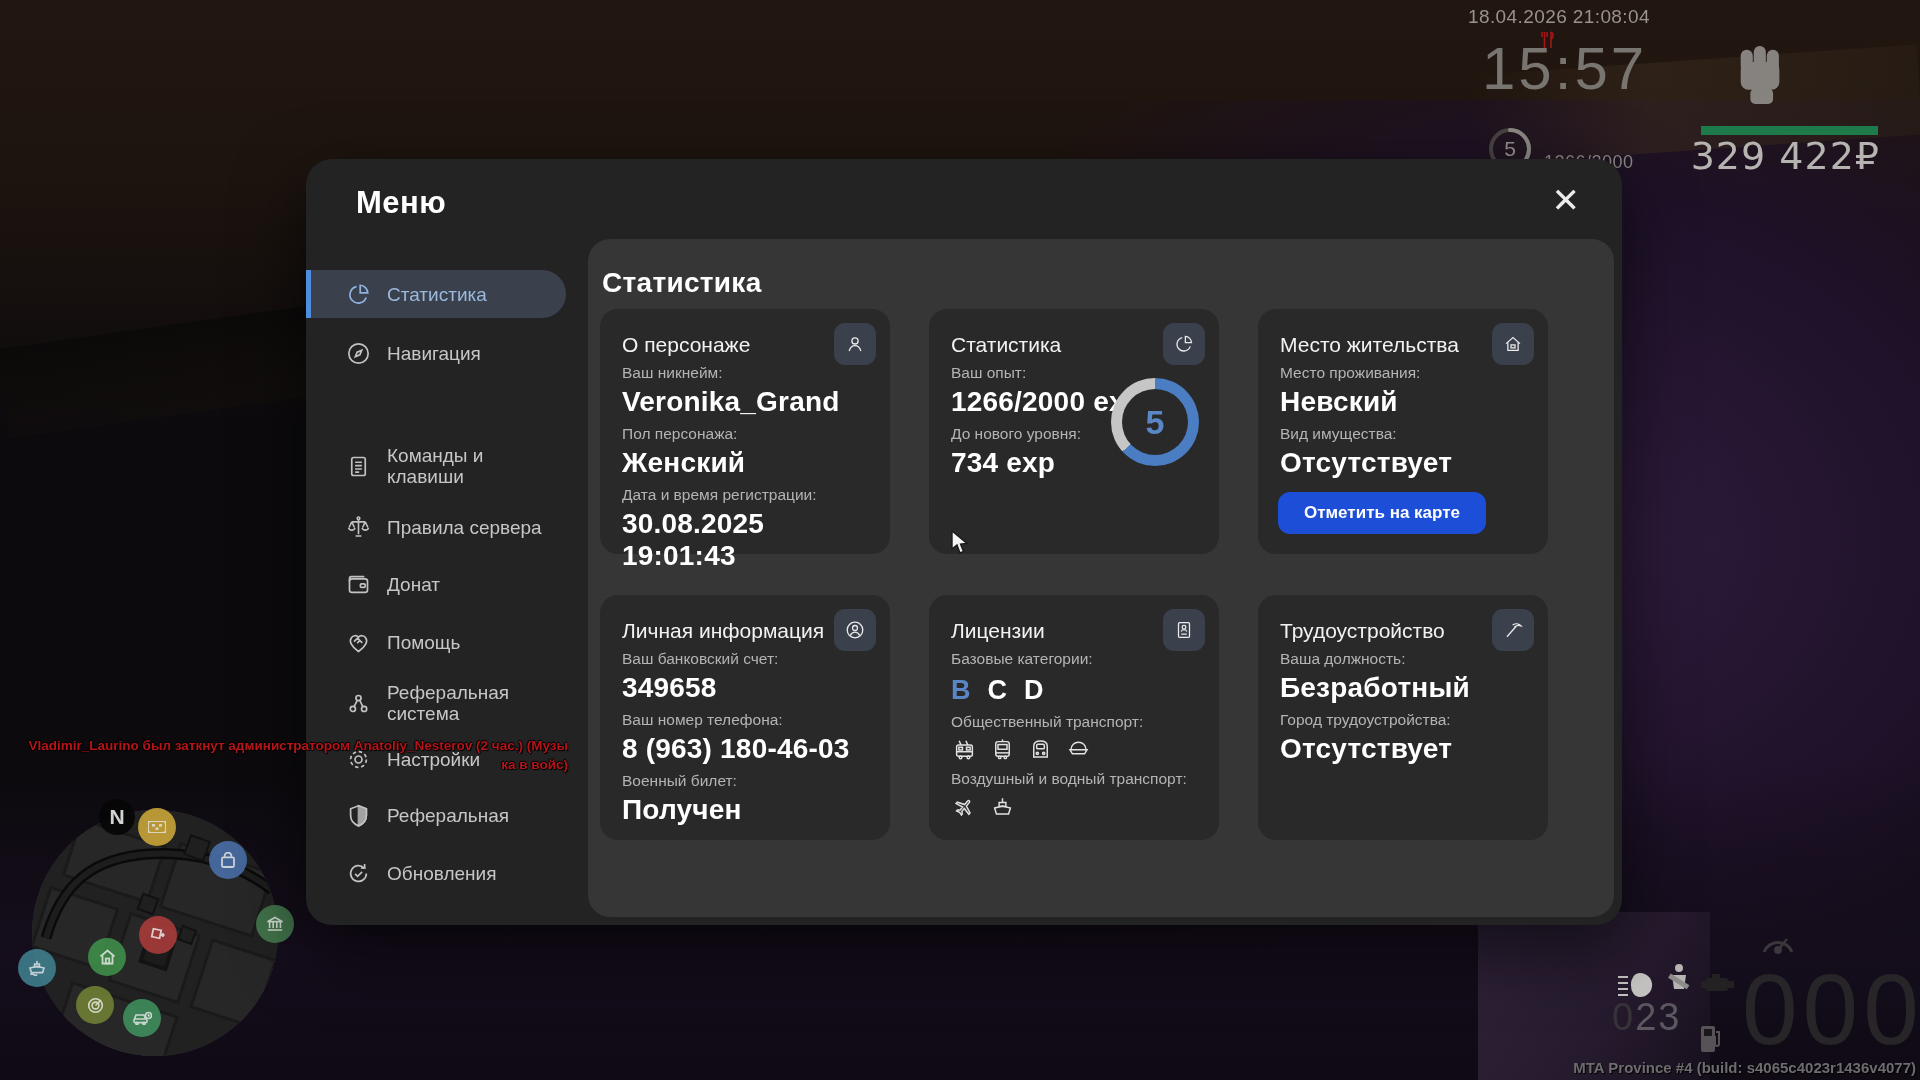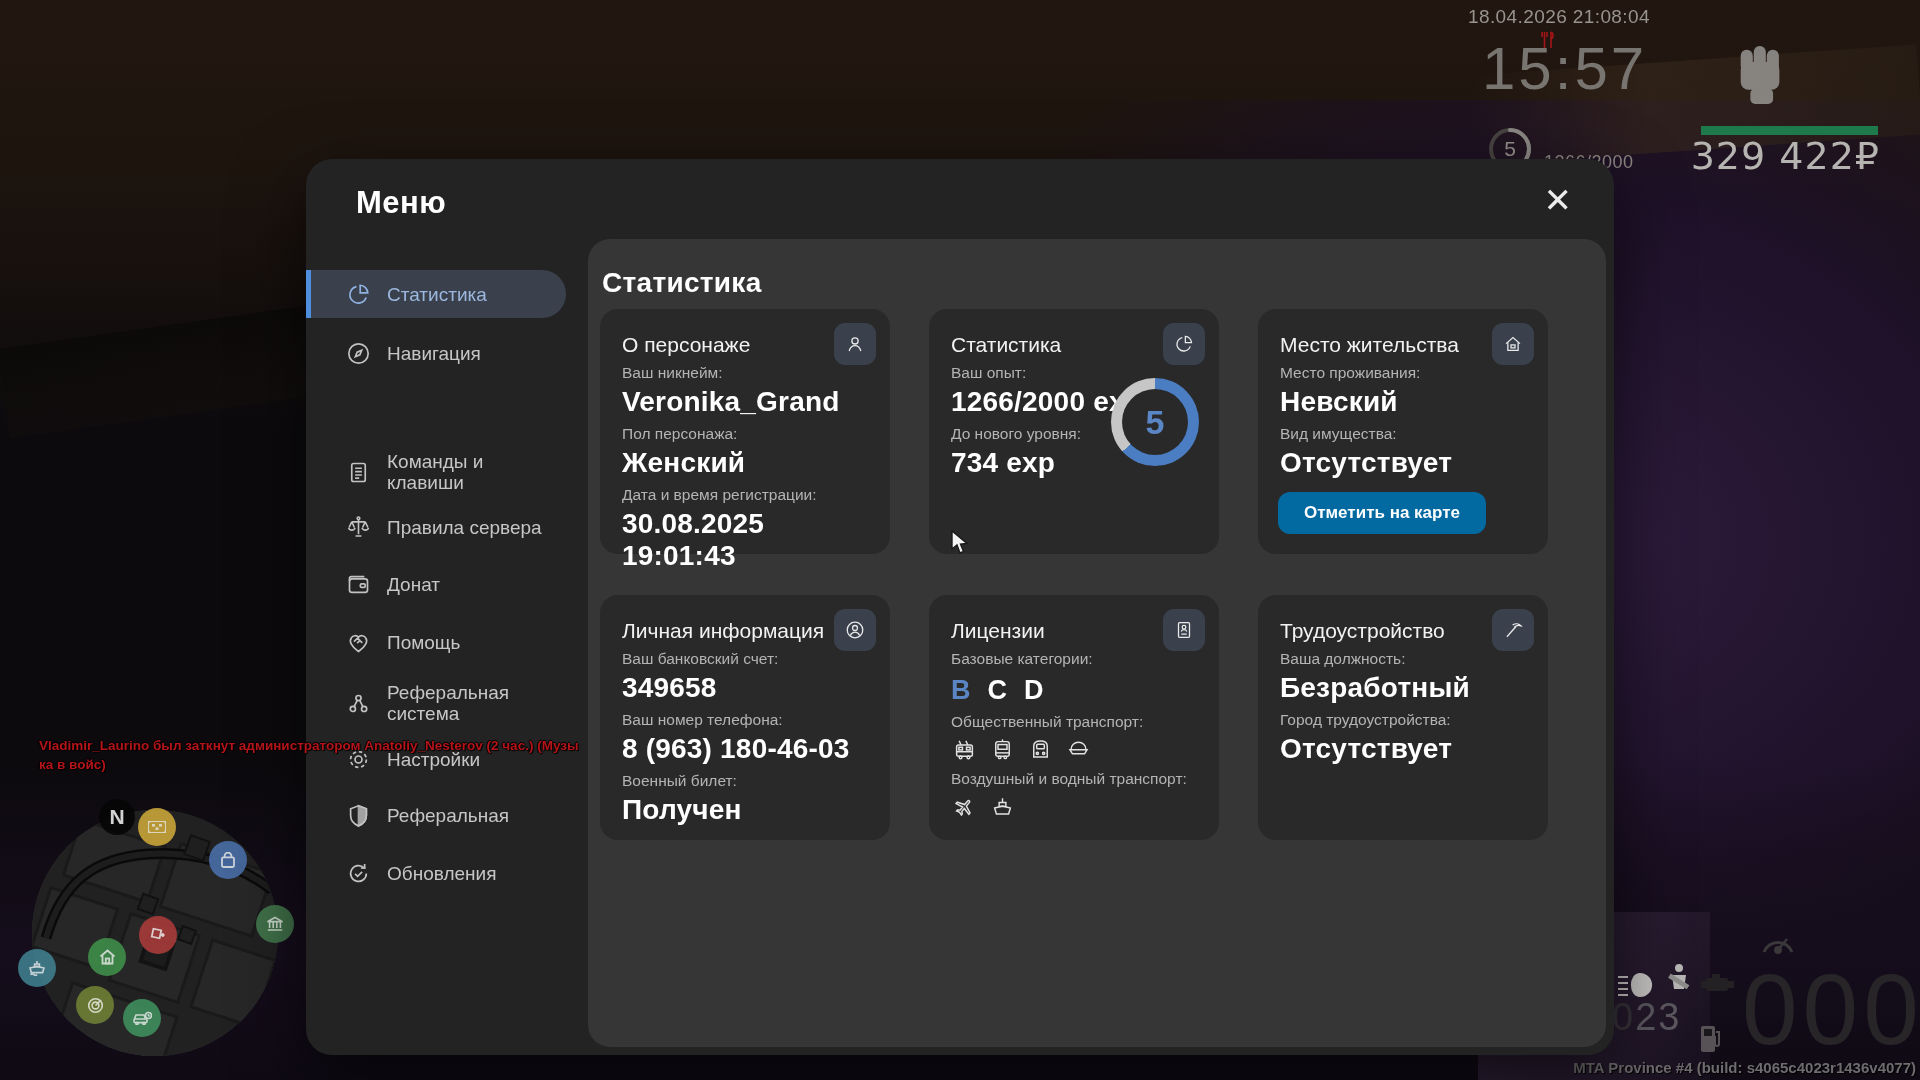--- a/index.html
+++ b/index.html
@@ -31,22 +31,22 @@
   .hud-levelring{left:1487px;top:126px;width:46px;height:46px;}
   .hud-levelnum{left:1487px;top:126px;width:46px;height:46px;display:flex;align-items:center;justify-content:center;
     font-size:21px;color:#96928d;}
   .hud-exp{left:1544px;top:152px;font-size:18px;color:#8d8984;letter-spacing:.5px;}
   .hud-fist{left:1732px;top:40px;}
   .money-bar{left:1701px;top:126px;width:177px;height:9px;background:#1e7a4b;}
   .hud-money{left:1640px;top:134px;width:240px;text-align:right;font-size:38px;color:#b6b4b1;
     letter-spacing:1px;font-family:"DejaVu Sans",sans-serif;}
 
   
-  #menu{left:306px;top:159px;width:1308px;height:896px;background:#232323;border-radius:26px;
-    box-shadow:0 24px 70px rgba(0,0,0,.6);z-index:40;}
+  #menu{left:306px;top:159px;width:1308px;height:766px;background:#232323;border-radius:26px;
+    box-shadow:0 24px 70px rgba(0,0,0,.6);z-index:40;padding-left:8px;}
   .menu-title{left:50px;top:26px;font-size:31px;font-weight:bold;color:#fff;letter-spacing:.5px;}
   .menu-close{right:42px;top:24px;font-size:34px;font-weight:300;color:#ececec;cursor:pointer;line-height:1;}
 
   .side-item{left:0;width:260px;height:48px;display:flex;align-items:center;gap:15px;
     padding-left:34px;box-sizing:border-box;color:#c6c6c6;font-size:19px;line-height:21px;
     border-left:5px solid transparent;border-radius:0 24px 24px 0;cursor:pointer;}
   .side-item .lbl{width:178px;}
   .side-item svg{flex:0 0 auto;}
   .side-item.active{background:#3a414d;border-left-color:#4f8edd;color:#9cb8de;}
 
@@ -60,31 +60,31 @@
     display:flex;align-items:center;justify-content:center;}
   .f-label{margin-top:7px;font-size:15.5px;color:#b4b4b4;}
   .f-value{margin-top:4px;font-size:28px;font-weight:bold;color:#fff;letter-spacing:.2px;}
 
   .exp-ring{position:absolute;right:20px;top:69px;width:88px;height:88px;border-radius:50%;
     background:conic-gradient(#4a7dc1 0 var(--p,63.3%),#c6c6c6 var(--p,63.3%) 100%);}
   .exp-ring::after{content:"";position:absolute;inset:11px;background:#292929;border-radius:50%;}
   .exp-ring .lvl{position:absolute;inset:0;display:flex;align-items:center;justify-content:center;
     font-size:34px;font-weight:bold;color:#5b86c5;z-index:1;}
 
-  .map-btn{position:absolute;left:20px;top:183px;height:42px;padding:0 26px;background:#0369a1;color:#fff;
+  .map-btn{position:absolute;left:20px;top:183px;height:42px;padding:0 26px;background:#1d4ed8;color:#fff;
     font-size:17px;font-weight:bold;border:none;border-radius:12px;cursor:pointer;
     font-family:"Liberation Sans",sans-serif;}
 
   .lic-cats{margin-top:7px;display:flex;gap:17px;font-size:27px;font-weight:bold;color:#fff;}
   .lic-cats .owned{color:#5b86c5;}
   .lic-icons{margin-top:5px;display:flex;gap:11px;color:#e2e2e2;align-items:center;}
 
   
-  #chat{left:39px;top:736px;width:560px;z-index:60;font-size:13.5px;font-weight:bold;color:#b51419;
-    line-height:19px;text-shadow:1px 1px 1px #000,-1px 0 1px #000,0 -1px 1px #000;}
+  #chat{left:8px;top:736px;width:560px;z-index:60;font-size:13.5px;font-weight:bold;color:#b51419;
+    line-height:19px;text-shadow:1px 1px 1px #000,-1px 0 1px #000,0 -1px 1px #000;text-align:right;}
 
   
   #minimap{left:32px;top:810px;width:246px;height:246px;z-index:30;}
   .map-clip{position:absolute;inset:0;border-radius:50%;overflow:hidden;background:#2f2f2f;opacity:.92;}
   .map-dim{position:absolute;inset:0;border-radius:50%;background:rgba(0,0,0,.28);}
   .blip{position:absolute;width:38px;height:38px;border-radius:50%;display:flex;align-items:center;
     justify-content:center;opacity:.9;}
   .blip svg{display:block;}
   .blip-n{width:36px;height:36px;background:#060606;color:#e8e8e8;font-size:21px;font-weight:bold;}
 
@@ -152,21 +152,21 @@
     </svg>
     <span class="lbl">Статистика</span>
   </div>
   <div class="abs side-item" style="top:170px">
     <svg width="27" height="27" viewBox="0 0 24 24" fill="none" stroke="#c2c2c2" stroke-width="1.5">
       <circle cx="12" cy="12" r="8.6"></circle>
       <path d="M14.8 9.2 L13.2 13.2 L9.2 14.8 L10.8 10.8 Z"></path>
     </svg>
     <span class="lbl">Навигация</span>
   </div>
-  <div class="abs side-item" style="top:282px;height:62px">
+  <div class="abs side-item" style="top:276px;height:62px">
     <svg width="27" height="27" viewBox="0 0 24 24" fill="none" stroke="#c2c2c2" stroke-width="1.5">
       <rect x="6" y="4" width="12" height="16" rx="1.6"></rect>
       <path d="M9 8.2 h6 M9 11.2 h6 M9 14.2 h6 M9 17 h3.6"></path>
     </svg>
     <span class="lbl">Команды и клавиши</span>
   </div>
   <div class="abs side-item" style="top:344px">
     <svg width="27" height="27" viewBox="0 0 24 24" fill="none" stroke="#c2c2c2" stroke-width="1.4">
       <circle cx="12" cy="3.8" r="1.2"></circle>
       <path d="M12 5 V18 M6 7 H18 M9.4 19.5 h5.2"></path>

